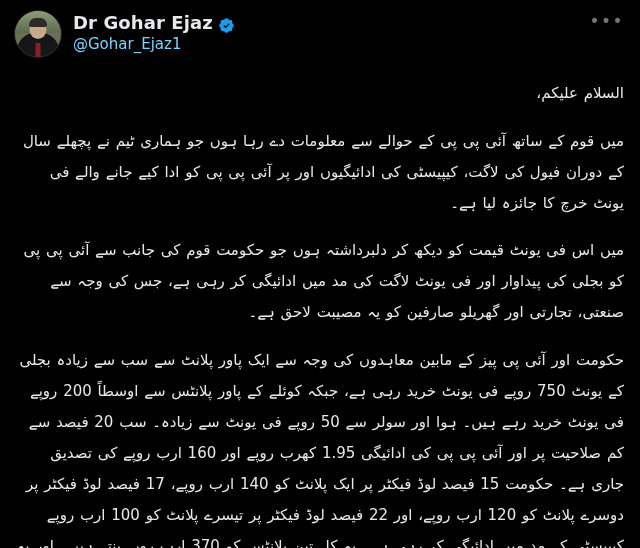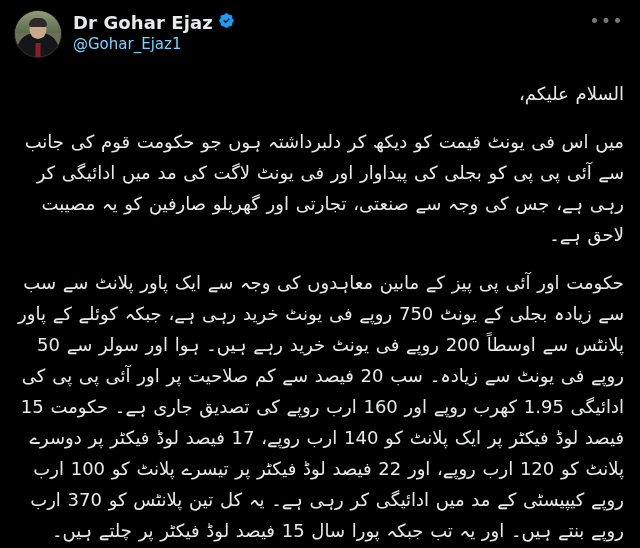--- a/index.html
+++ b/index.html
@@ -83,21 +83,21 @@
   }
   .names {
     margin-left: 11px;
     display: flex;
     flex-direction: column;
     justify-content: center;
     padding-top: 2px;
   }
   .name-row {
     display: flex;
-    align-items: flex-start;
+    align-items: flex-end;
     gap: 5px;
   }
   .display-name {
     font-size: 18px;
     font-weight: bold;
     color: #e7e9ea;
     line-height: 22px;
     letter-spacing: 0.1px;
   }
   .verified {
@@ -122,21 +122,21 @@
     line-height: 10px;
     user-select: none;
   }
   .body-text {
     margin-top: 16px;
     direction: rtl;
     text-align: right;
     unicode-bidi: isolate;
   }
   .para {
-    font-size: 18px;
+    font-size: 15px;
     line-height: 31px;
     color: #e7e9ea;
     margin: 0 0 17px 0;
     letter-spacing: 0;
     word-spacing: 1px;
   }
   .para.p1 {
     margin-bottom: 16px;
   }
   .para.p3 {
@@ -167,17 +167,18 @@
         </span>
       </div>
       <span class="handle">@Gohar_Ejaz1</span>
     </div>
   </div>
 
   <div class="more-btn">•••</div>
 
   <div class="body-text">
     <p class="para p0">السلام علیکم،</p>
+    <p class="para p1">میں قوم کے ساتھ آئی پی پی کے حوالے سے معلومات دے رہا ہوں جو ہماری ٹیم نے پچھلے سال کے دوران فیول کی لاگت، کیپیسٹی کی ادائیگیوں اور پر آئی پی پی کو ادا کیے جانے والے فی یونٹ خرچ کا جائزہ لیا ہے۔</p>
     <p class="para p2">میں اس فی یونٹ قیمت کو دیکھ کر دلبرداشتہ ہوں جو حکومت قوم کی جانب سے آئی پی پی کو بجلی کی پیداوار اور فی یونٹ لاگت کی مد میں ادائیگی کر رہی ہے، جس کی وجہ سے صنعتی، تجارتی اور گھریلو صارفین کو یہ مصیبت لاحق ہے۔</p>
     <p class="para p3">حکومت اور آئی پی پیز کے مابین معاہدوں کی وجہ سے ایک پاور پلانٹ سے سب سے زیادہ بجلی کے یونٹ 750 روپے فی یونٹ خرید رہی ہے، جبکہ کوئلے کے پاور پلانٹس سے اوسطاً 200 روپے فی یونٹ خرید رہے ہیں۔ ہوا اور سولر سے 50 روپے فی یونٹ سے زیادہ۔ سب 20 فیصد سے کم صلاحیت پر اور آئی پی پی کی ادائیگی 1.95 کھرب روپے اور 160 ارب روپے کی تصدیق جاری ہے۔ حکومت 15 فیصد لوڈ فیکٹر پر ایک پلانٹ کو 140 ارب روپے، 17 فیصد لوڈ فیکٹر پر دوسرے پلانٹ کو 120 ارب روپے، اور 22 فیصد لوڈ فیکٹر پر تیسرے پلانٹ کو 100 ارب روپے کیپیسٹی کے مد میں ادائیگی کر رہی ہے۔ یہ کل تین پلانٹس کو 370 ارب روپے بنتے ہیں۔ اور یہ تب جبکہ پورا سال 15 فیصد لوڈ فیکٹر پر چلتے ہیں۔</p>
   </div>
 
 </div>
 
 </body></html>

